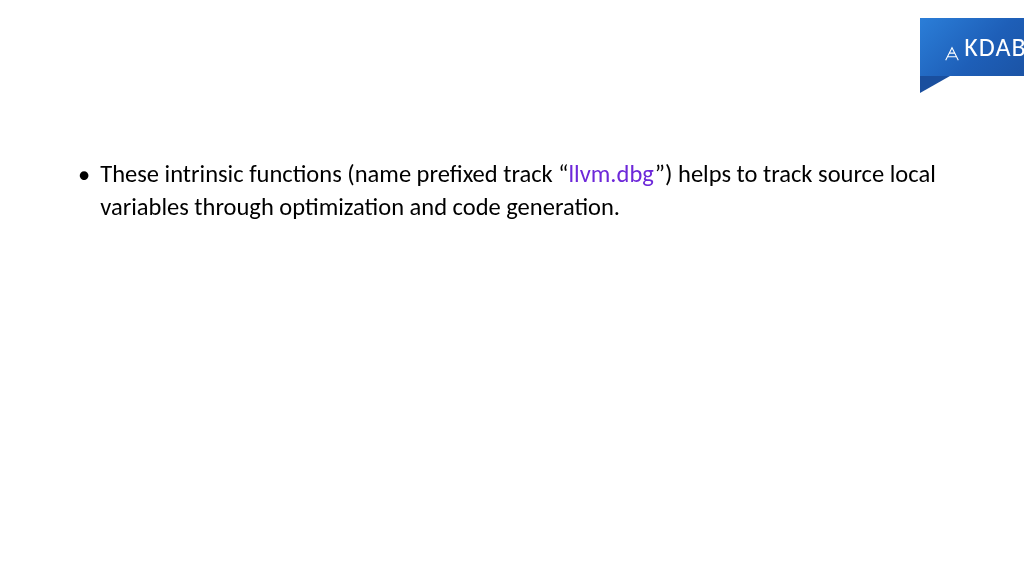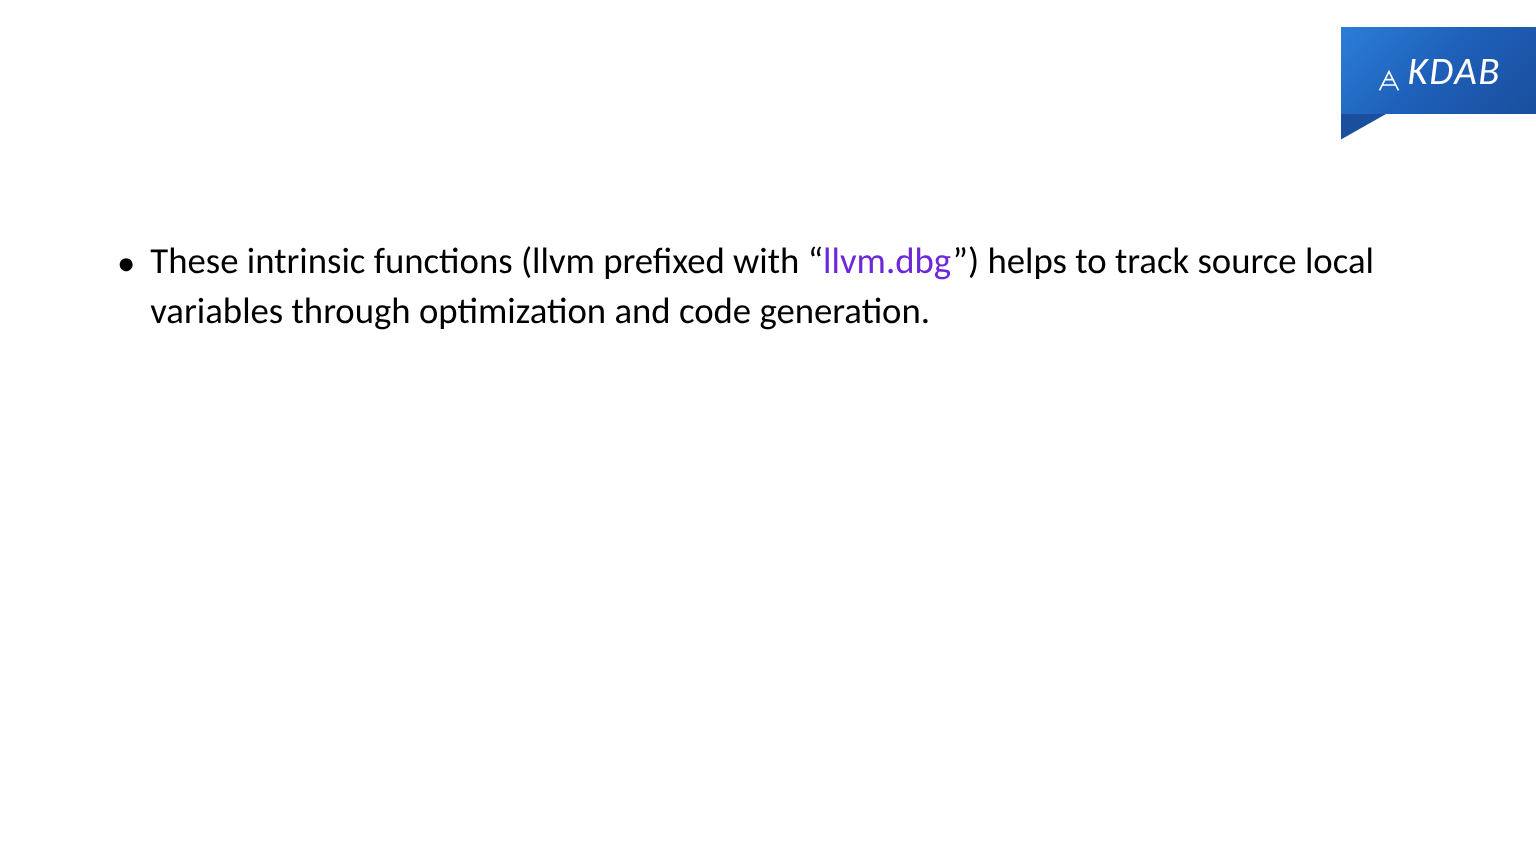--- a/index.html
+++ b/index.html
@@ -12,23 +12,22 @@
       height: 576px;
       background: white;
       font-family: Calibri, 'Segoe UI', Arial, sans-serif;
       position: relative;
       overflow: hidden;
     }
     .logo-container {
       position: absolute;
       top: 18px;
       right: 0;
-      width: 130px;
+      width: 104px;
       height: 75px;
-      font-style: italic;
     }
     .logo-box {
       width: 130px;
       height: 58px;
       background: linear-gradient(135deg, #2b7ed8 0%, #1e5fb8 50%, #1a4f9e 100%);
       display: flex;
       align-items: center;
       justify-content: center;
       position: relative;
     }
@@ -100,16 +99,16 @@
       <span>KDAB</span>
     </span>
     <div class="logo-tail"></div>
   </div>
 </div>
 
 <div class="content">
   <div class="bullet-item">
     <span class="bullet-marker">•</span>
     <span class="bullet-text">
-      <span>These intrinsic functions (llvm prefixed with “</span><span class="highlight">llvm.dbg</span><span>”) helps to track source local variables through optimization and code generation.</span>
+      <span>These intrinsic functions (name prefixed track “</span><span class="highlight">llvm.dbg</span><span>”) helps to track source local variables through optimization and code generation.</span>
     </span>
   </div>
 </div>
 
 </body></html>

